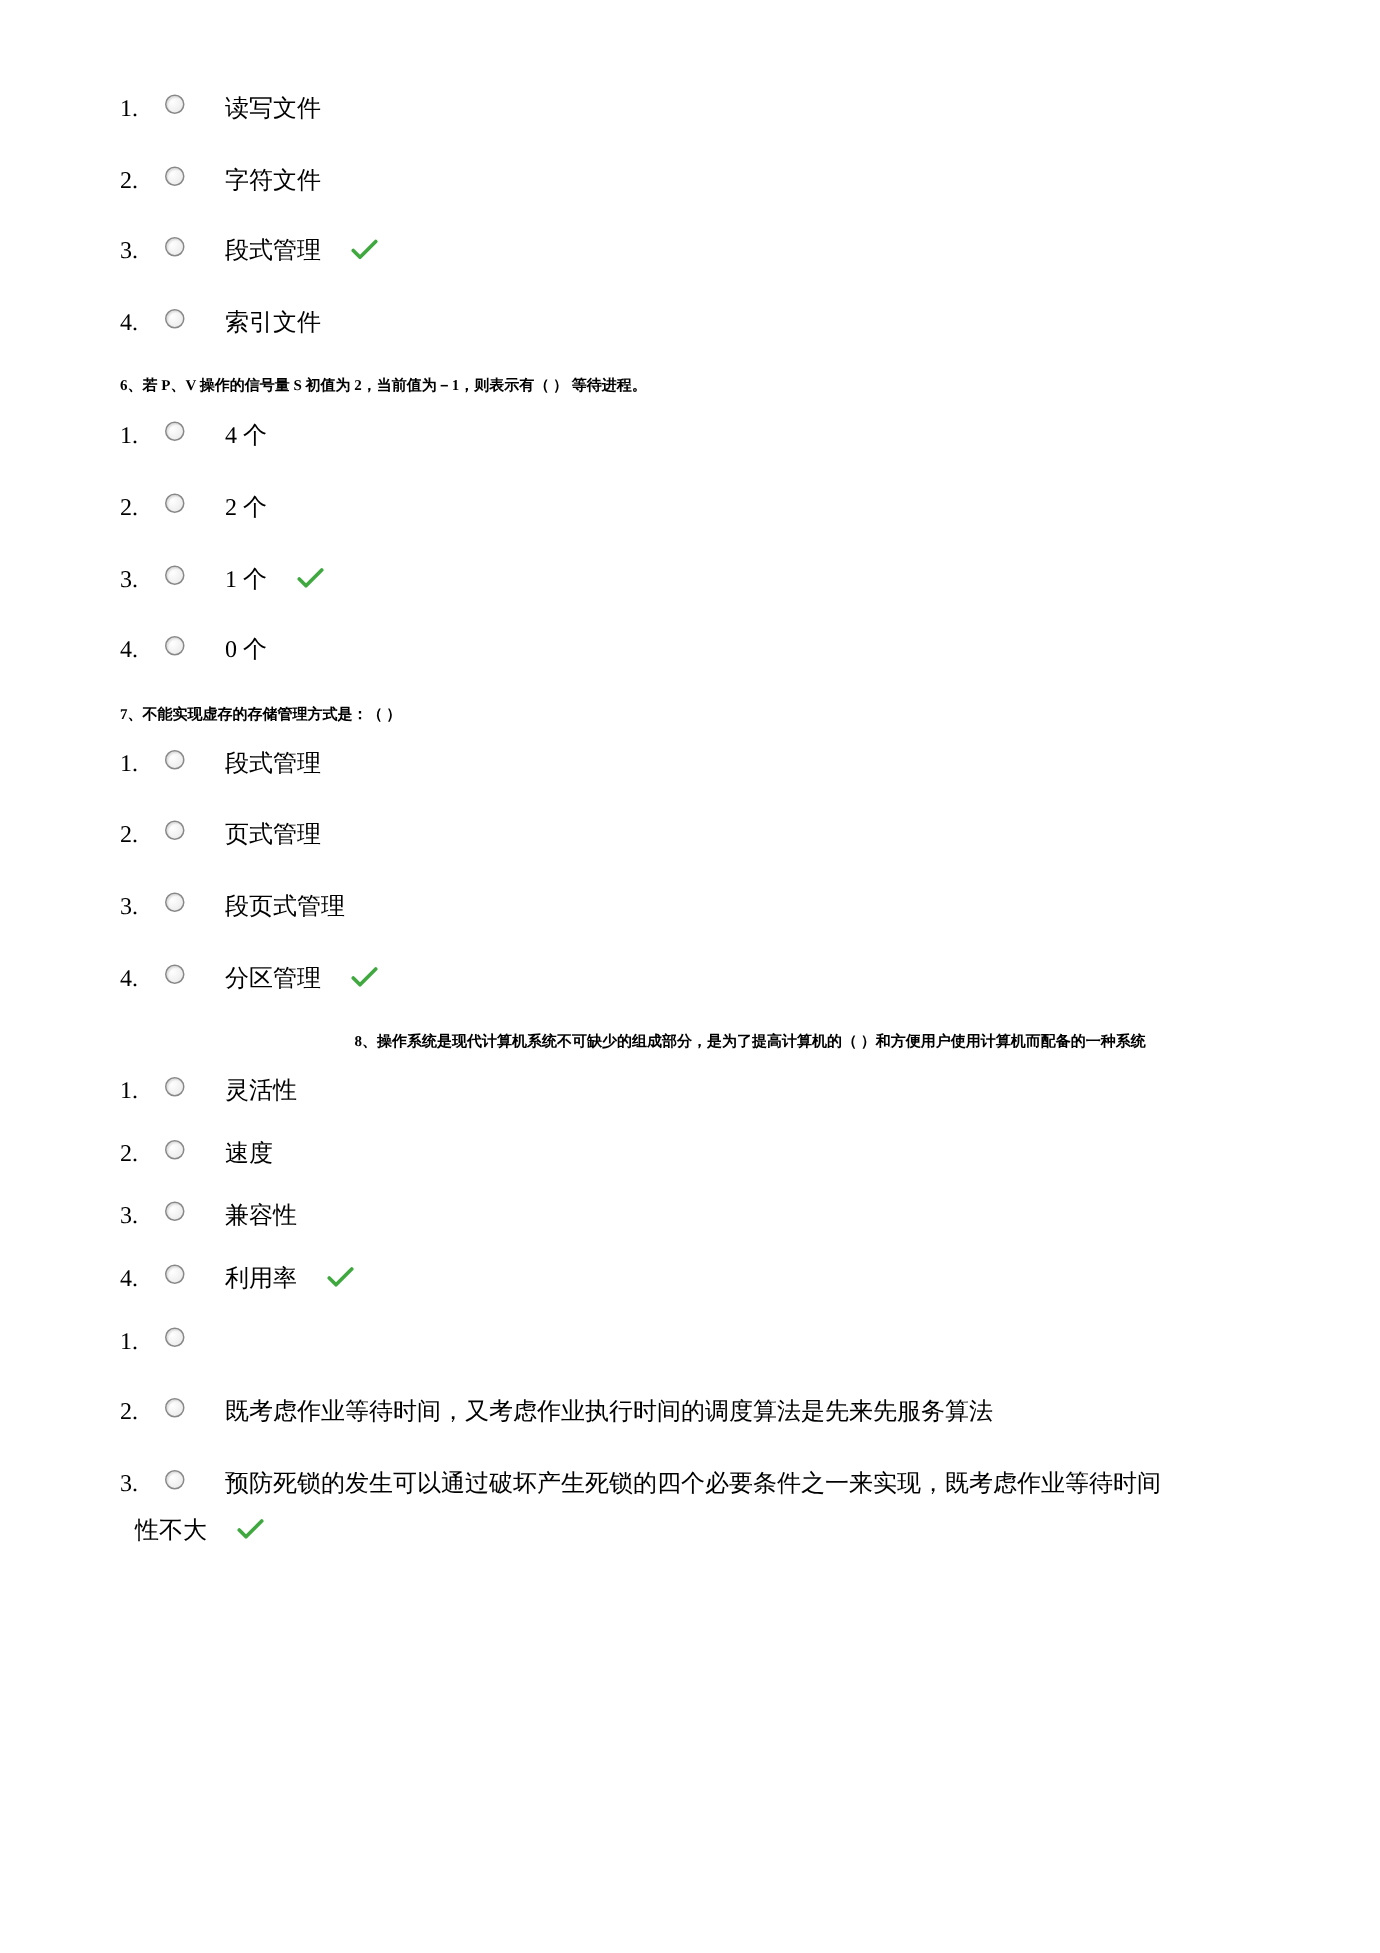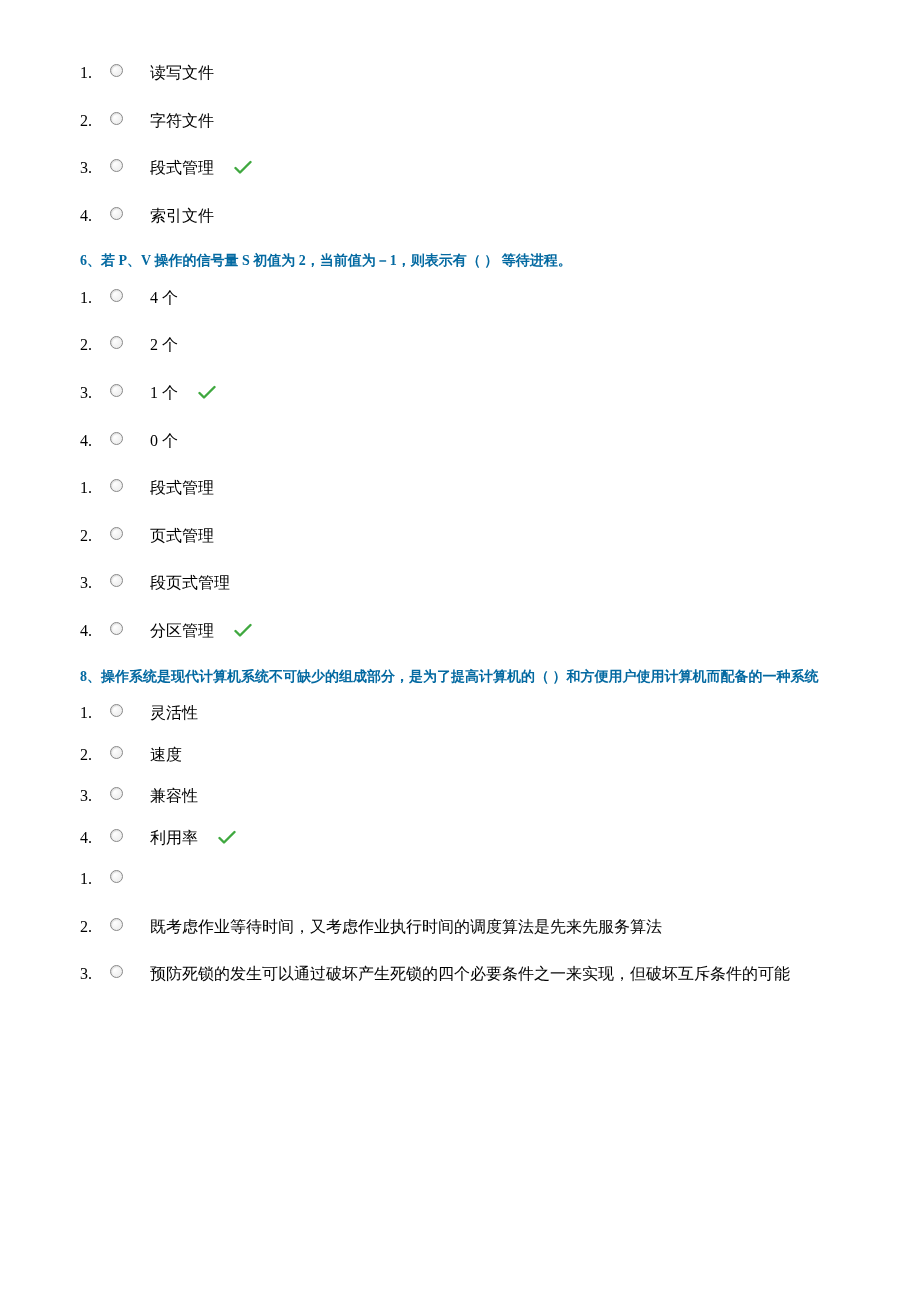--- a/index.html
+++ b/index.html
@@ -48,25 +48,25 @@
       margin-left: 20px;
       display: inline-block;
       position: relative;
       top: 3px;
     }
     .check-icon svg {
       width: 18px;
       height: 16px;
     }
     .question-title {
-      color: #0369a1;
+      color: #000000;
       font-weight: bold;
       margin-top: 18px;
       margin-bottom: 12px;
-      font-size: 14px;
+      font-size: 10px;
     }
     .option-compact {
       margin-bottom: 16px;
     }
     .option-text-narrow {
       margin-left: 0;
     }
     .q8-opts .option-row {
       margin-bottom: 16px;
     }
@@ -148,20 +148,21 @@
   <div class="option-row">
     <span class="option-num">4.</span>
     <span class="radio-wrap">
         <span class="radio-icon"></span>
       </span>
     <span class="option-text option-text-narrow">0 个</span>
   </div>
 </div>
 
 <div>
+  <div class="question-title">7、不能实现虚存的存储管理方式是：（        ）</div>
   <div class="option-row">
     <span class="option-num">1.</span>
     <span class="radio-wrap">
         <span class="radio-icon"></span>
       </span>
     <span class="option-text">段式管理</span>
   </div>
   <div class="option-row">
     <span class="option-num">2.</span>
     <span class="radio-wrap">
@@ -184,21 +185,21 @@
     <span class="option-text">分区管理</span>
     <span class="check-icon">
       <svg viewBox="0 0 24 20">
           <path d="M2 10 L8 16 L22 2" stroke="#3fa83f" stroke-width="3.2" fill="none" stroke-linecap="round" stroke-linejoin="round"></path>
         </svg>
     </span>
   </div>
 </div>
 
 <div class="q8-opts">
-  <div class="question-title" style="white-space:nowrap;overflow:hidden;">8、操作系统是现代计算机系统不可缺少的组成部分，是为了提高计算机的（ ）和方便用户使用计算机而配备的一种系统</div>
+  <div class="question-title" style="white-space:nowrap;overflow:hidden;text-align:center;">8、操作系统是现代计算机系统不可缺少的组成部分，是为了提高计算机的（ ）和方便用户使用计算机而配备的一种系统</div>
   <div class="option-row option-compact">
     <span class="option-num">1.</span>
     <span class="radio-wrap">
         <span class="radio-icon"></span>
       </span>
     <span class="option-text">灵活性</span>
   </div>
   <div class="option-row option-compact">
     <span class="option-num">2.</span>
     <span class="radio-wrap">
@@ -239,15 +240,23 @@
     <span class="radio-wrap">
         <span class="radio-icon"></span>
       </span>
     <span class="option-text">既考虑作业等待时间，又考虑作业执行时间的调度算法是先来先服务算法</span>
   </div>
   <div class="option-row" style="margin-bottom:6px;">
     <span class="option-num">3.</span>
     <span class="radio-wrap">
         <span class="radio-icon"></span>
       </span>
-    <span class="option-text">预防死锁的发生可以通过破坏产生死锁的四个必要条件之一来实现，但破坏互斥条件的可能</span>
+    <span class="option-text">预防死锁的发生可以通过破坏产生死锁的四个必要条件之一来实现，既考虑作业等待时间</span>
+  </div>
+  <div class="continuation">
+    <span class="option-text">性不大</span>
+    <span class="check-icon">
+      <svg viewBox="0 0 24 20">
+          <path d="M2 10 L8 16 L22 2" stroke="#3fa83f" stroke-width="3.2" fill="none" stroke-linecap="round" stroke-linejoin="round"></path>
+        </svg>
+    </span>
   </div>
 </div>
 
 </body></html>

